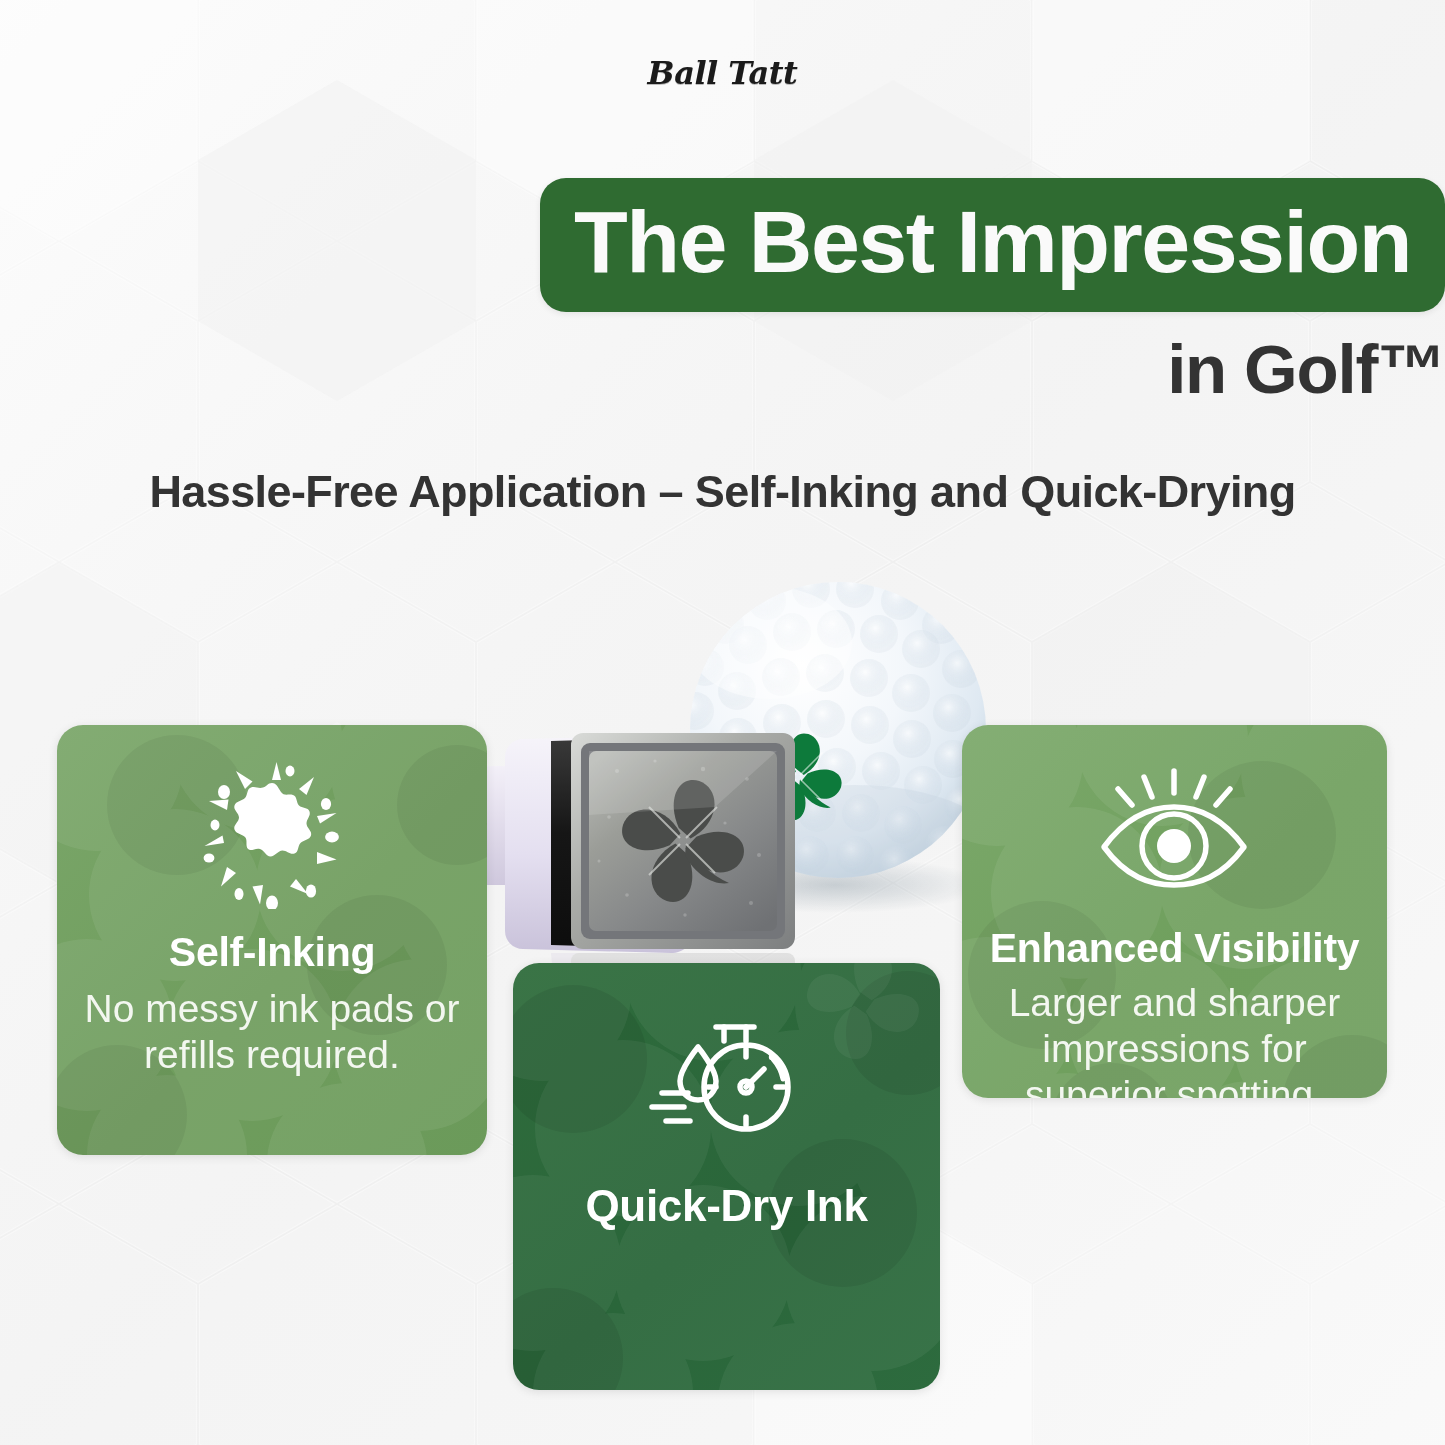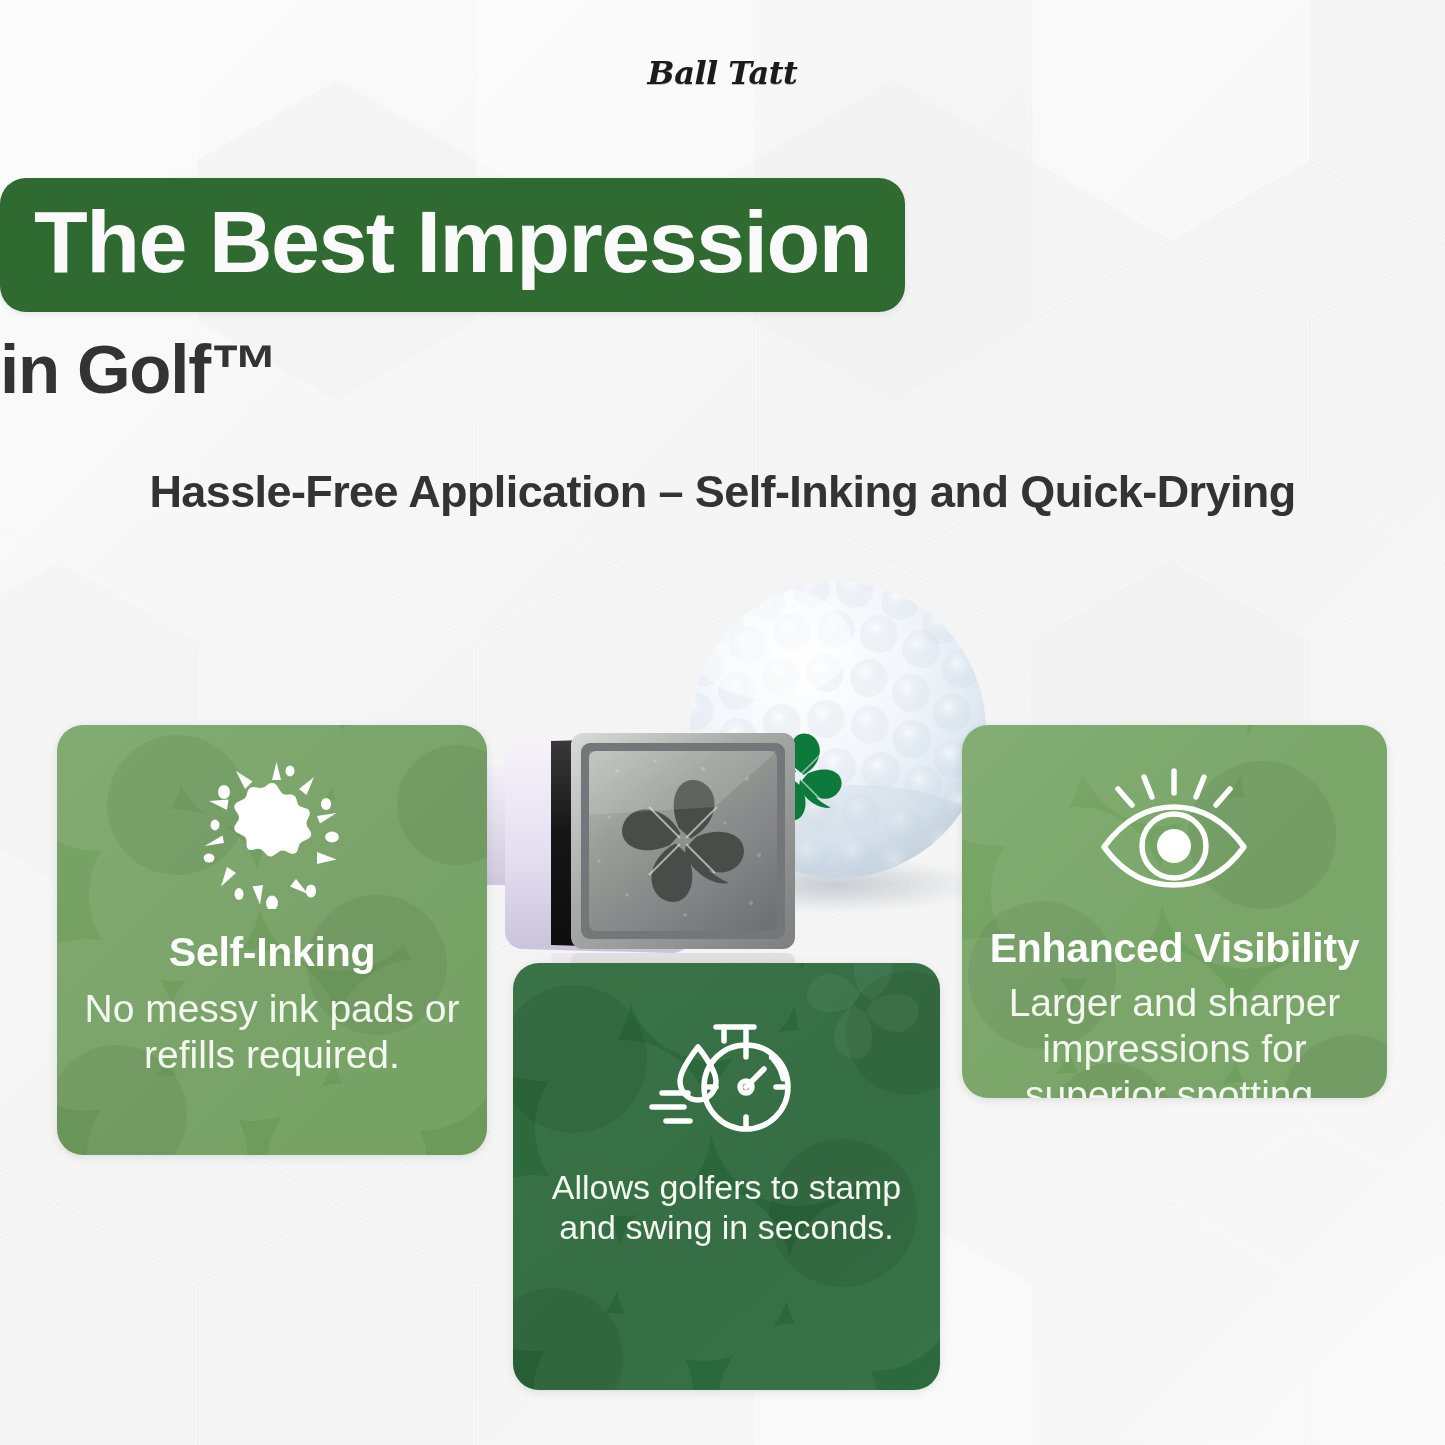--- a/index.html
+++ b/index.html
@@ -33,21 +33,21 @@
     font-family:"DejaVu Serif", serif;
     font-weight:700; font-style:italic;
     font-size:32px; letter-spacing:-0.5px;
     color:#1b1b1b;
     text-shadow:0 1px 0 rgba(0,0,0,.25);
   }
 
   
   #headline-wrap{
     position:absolute; left:0; right:0; top:178px;
-    text-align:left;
+    text-align:right;
   }
   #headline-badge{
     display:inline-block;
     background:#2f6b31;
     color:#fafafa;
     font-weight:700;
     font-size:88px;
     line-height:1.0;
     padding:20px 34px 26px 34px;
     border-radius:26px;
@@ -475,21 +475,21 @@
             <path d="M56 32 C56 32 38 54 38 66 C38 77 46 85 56 85 C66 85 74 77 74 66
                      C74 54 56 32 56 32 Z"></path>
 
             <path d="M20 78 L46 78"></path>
             <path d="M10 92 L42 92"></path>
             <path d="M24 106 L48 106"></path>
           </g>
           <circle cx="130" cy="42" r="3.2" fill="#ffffff"></circle>
         </svg>
       </div>
-      <div class="card-desc">Allows golfers to stamp and swing in seconds.</div>
+      <div class="card-title">Quick-Dry Ink</div>
     </div>
   </div>
 
   <div class="card" id="card-visibility">
     <svg class="dimples" viewBox="0 0 425 425" preserveAspectRatio="none">
       <g fill="#ffffff" opacity="0.07">
         <circle cx="35" cy="35" r="86"></circle>
           <circle cx="200" cy="15" r="86"></circle>
         <circle cx="365" cy="45" r="86"></circle>
           <circle cx="115" cy="168" r="86"></circle>

